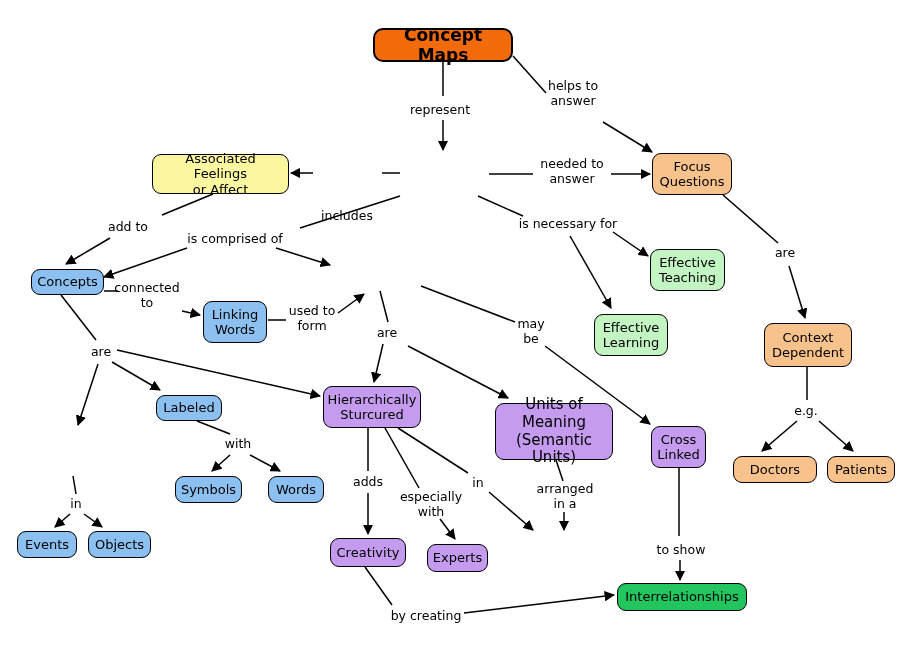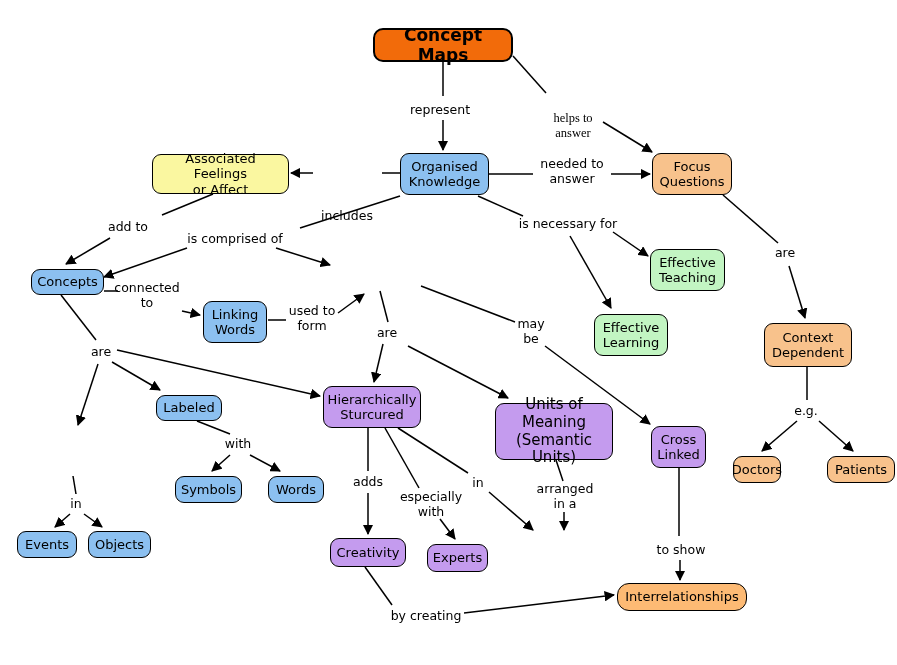--- a/index.html
+++ b/index.html
@@ -152,24 +152,20 @@
 
       <line x1="365" y1="567" x2="392" y2="605"></line>
       <line x1="464" y1="613" x2="614" y2="595" marker-end="url(#arrow)"></line>
     </g>
   </svg>
 
   <div class="node root" style="left:373px; top:28px; width:140px; height:34px; background:#f26b0a;">
     <span>Concept Maps</span>
   </div>
 
-  <div class="node" style="left:400px; top:153px; width:89px; height:42px; background:#8cc0f0;">
-    <span>Organised
-Knowledge</span>
-  </div>
 
   <div class="node" style="left:152px; top:154px; width:137px; height:40px; background:#faf7a0;">
     <span>Associated Feelings
 or Affect</span>
   </div>
 
   <div class="node" style="left:652px; top:153px; width:80px; height:42px; background:#f8c28c;">
     <span>Focus
 Questions</span>
   </div>
@@ -182,21 +178,21 @@
   <div class="node" style="left:594px; top:314px; width:74px; height:42px; background:#c2f5c2;">
     <span>Effective
 Learning</span>
   </div>
 
   <div class="node" style="left:764px; top:323px; width:88px; height:44px; background:#f8c28c;">
     <span>Context
 Dependent</span>
   </div>
 
-  <div class="node" style="left:733px; top:456px; width:48px; height:27px; background:#f8c28c;">
+  <div class="node" style="left:733px; top:456px; width:84px; height:27px; background:#f8c28c;">
     <span>Doctors</span>
   </div>
 
   <div class="node" style="left:827px; top:456px; width:68px; height:27px; background:#f8c28c;">
     <span>Patients</span>
   </div>
 
   <div class="node" style="left:31px; top:269px; width:73px; height:26px; background:#8cc0f0;">
     <span>Concepts</span>
   </div>
@@ -246,26 +242,26 @@
 
   <div class="node" style="left:330px; top:538px; width:76px; height:29px; background:#c49bee;">
     <span>Creativity</span>
   </div>
 
   <div class="node" style="left:427px; top:544px; width:61px; height:28px; background:#c49bee;">
     <span>Experts</span>
   </div>
 
 
-  <div class="node" style="left:617px; top:583px; width:130px; height:28px; background:#fdba74;border-radius:12px;">
+  <div class="node" style="left:617px; top:583px; width:130px; height:28px; background:#22c55e;">
     <span>Interrelationships</span>
   </div>
 
   <div class="edge-label" style="left:440px; top:110px;">represent</div>
-  <div class="edge-label" style="left:573px; top:126px;font-family:Liberation Serif, serif;">helps to
+  <div class="edge-label" style="left:573px; top:94px;">helps to
 answer</div>
   <div class="edge-label" style="left:572px; top:172px;">needed to
 answer</div>
   <div class="edge-label" style="left:347px; top:172px;margin-top:44px;">includes</div>
   <div class="edge-label" style="left:568px; top:224px;">is necessary for</div>
   <div class="edge-label" style="left:785px; top:253px;">are</div>
   <div class="edge-label" style="left:806px; top:411px;">e.g.</div>
   <div class="edge-label" style="left:128px; top:227px;">add to</div>
   <div class="edge-label" style="left:235px; top:239px;">is comprised of</div>
   <div class="edge-label" style="left:147px; top:296px;">connected

